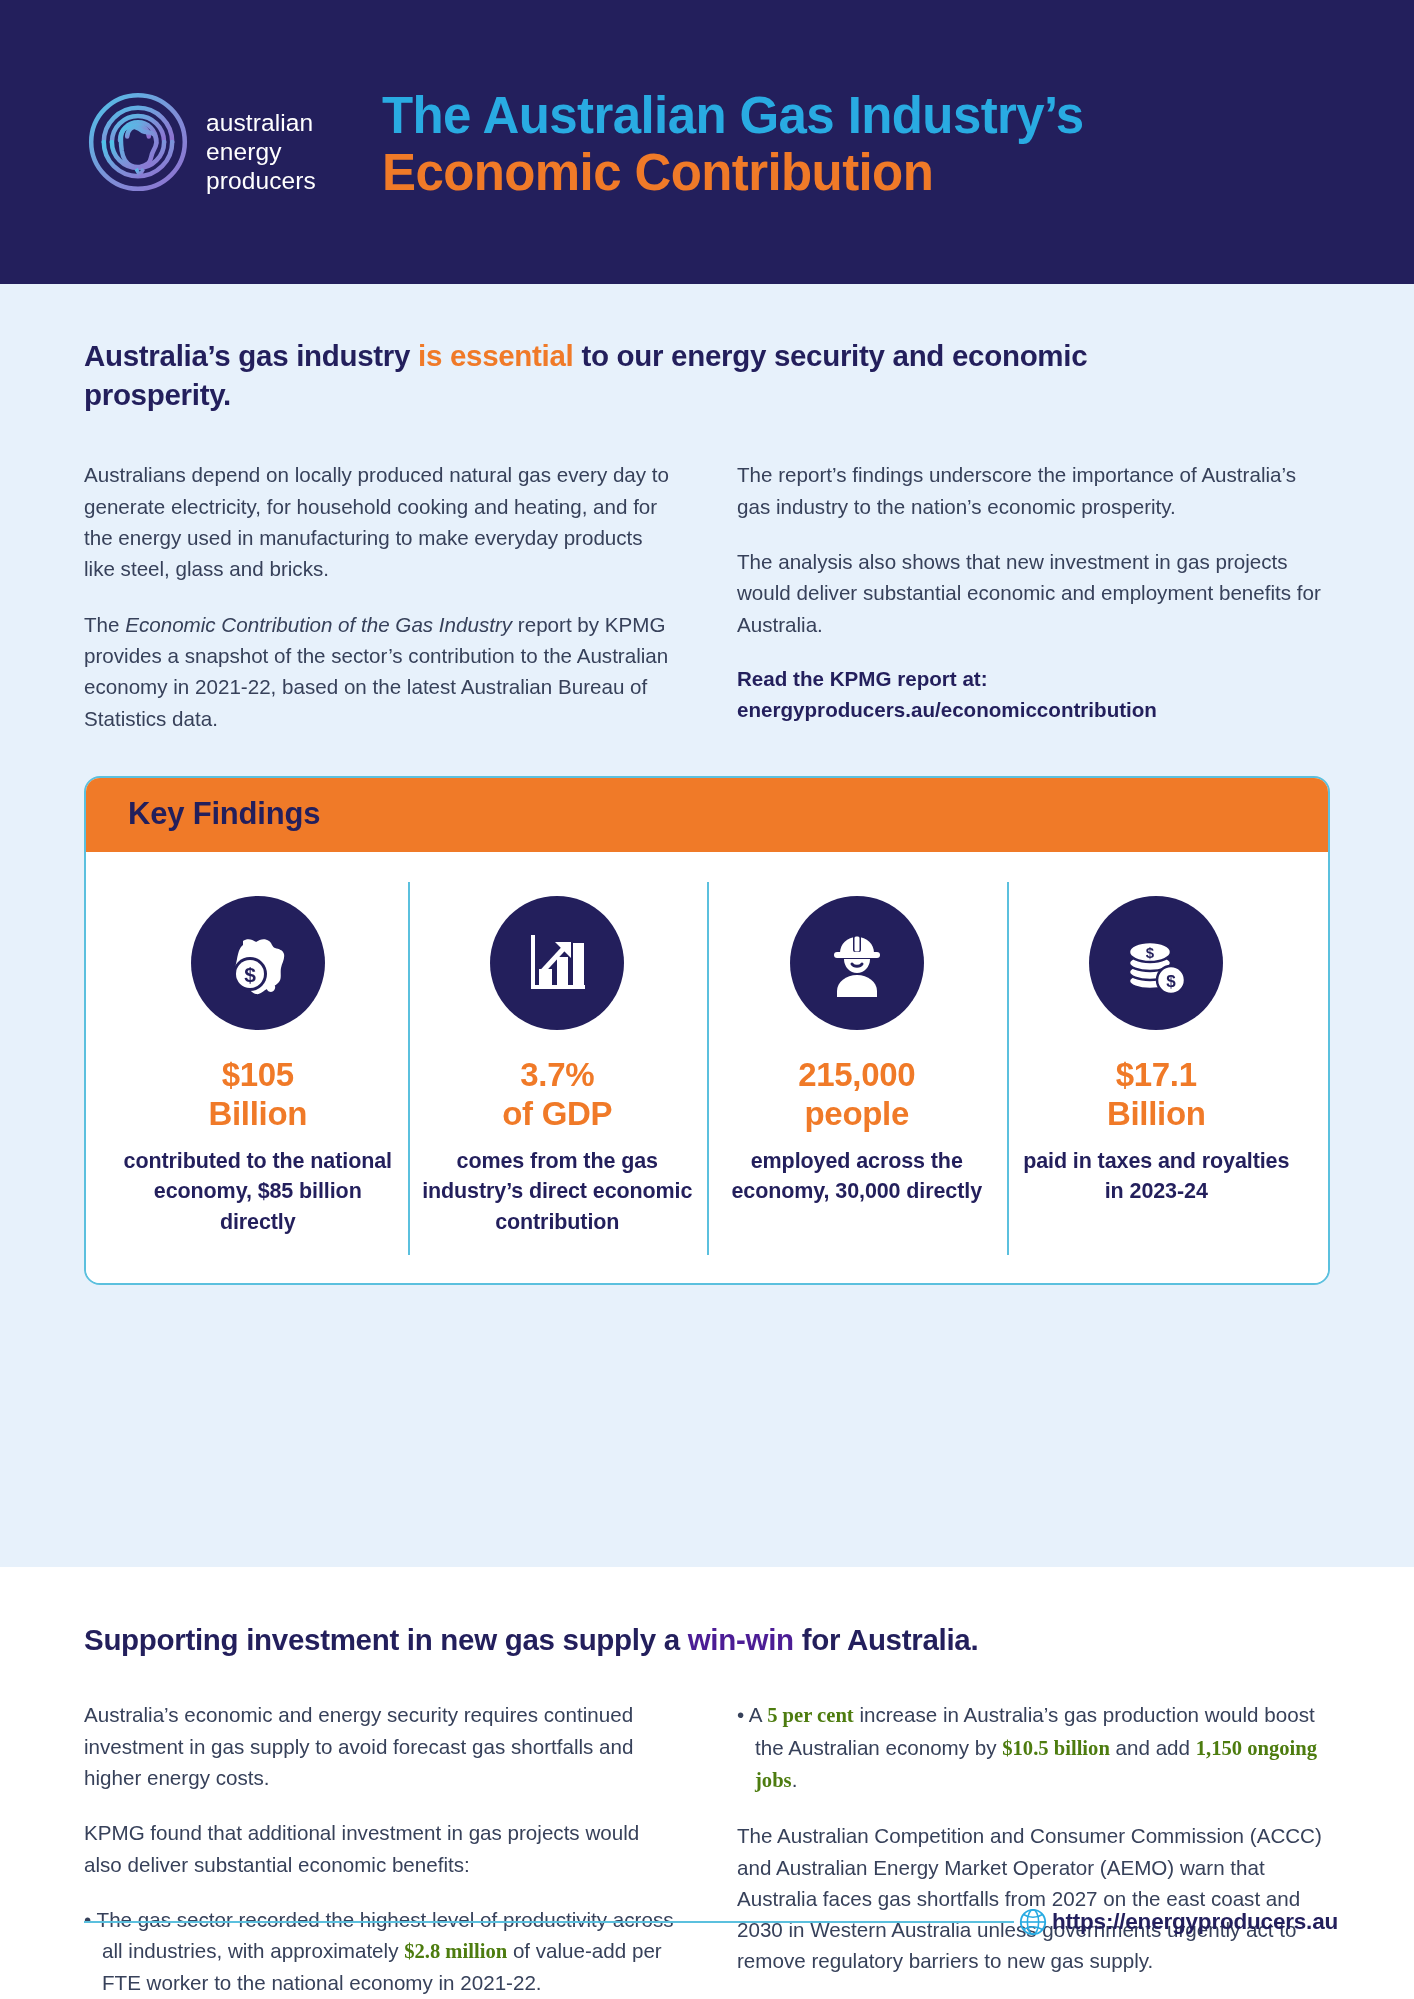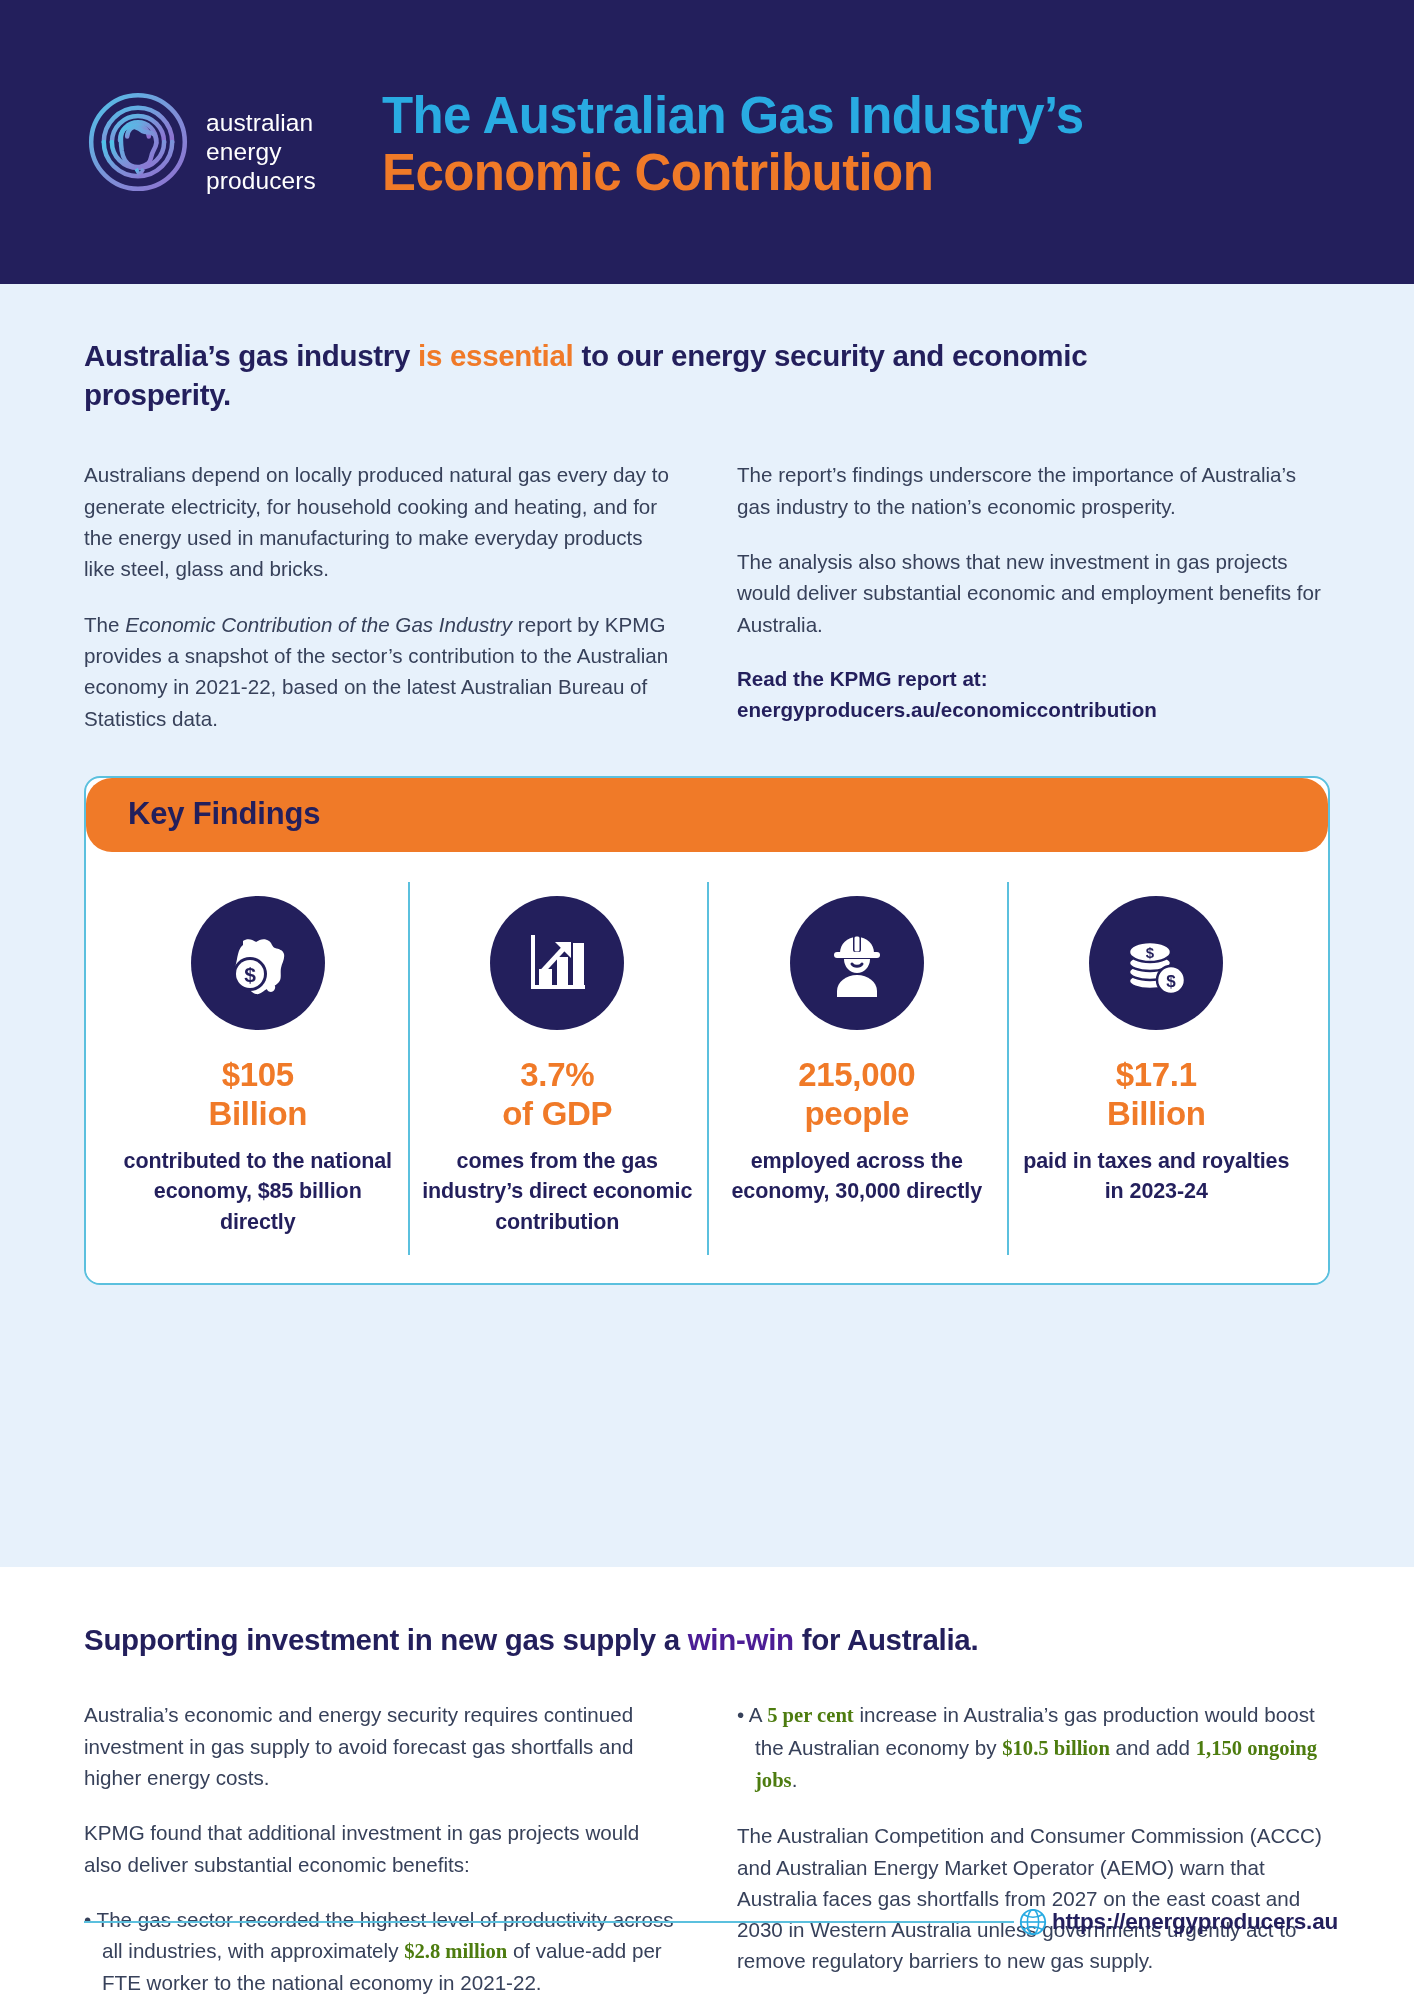--- a/index.html
+++ b/index.html
@@ -105,21 +105,20 @@
     margin-top: 42px;
     border: 2px solid #5bc0de;
     border-radius: 16px;
     background: #ffffff;
     overflow: hidden;
     width: 1246px;
   }
   .kf-head {
     background: #f07a28;
     padding: 18px 42px 20px 42px;
-    border-radius: 26px;
   }
   .kf-head h2 {
     color: #231f5c;
     font-size: 31px;
     font-weight: 700;
     letter-spacing: -0.2px;
   }
   .kf-body {
     display: flex;
     padding: 44px 22px 46px 22px;

